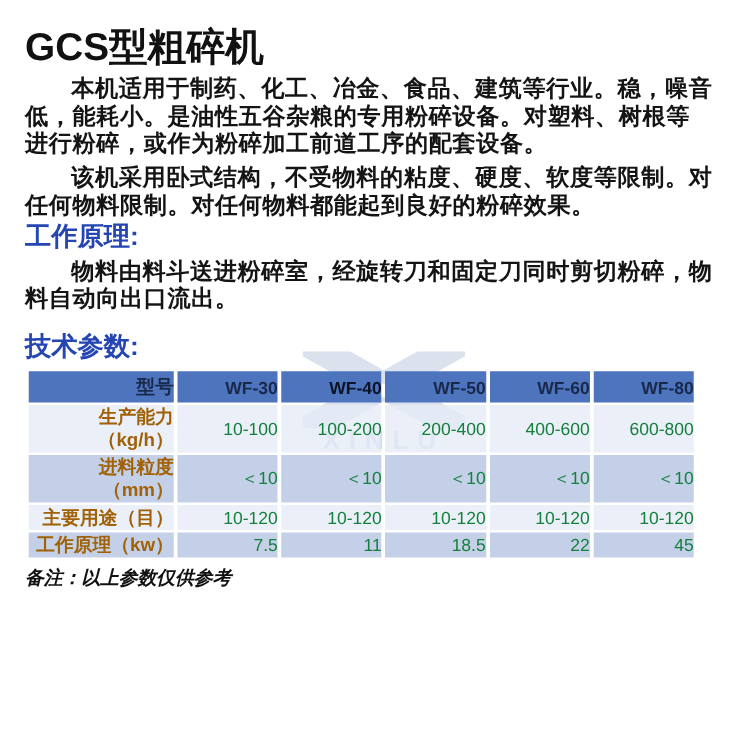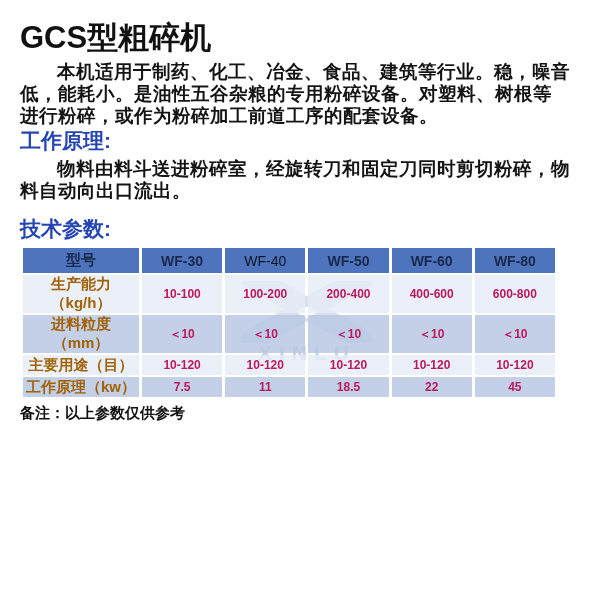--- a/index.html
+++ b/index.html
@@ -44,43 +44,44 @@
   
   .spec-table {
     width: 538px;
     border-collapse: separate;
     border-spacing: 3px 2px;
     margin-top: 5px;
     table-layout: fixed;
   }
   .spec-table col.c-label { width: 116px; }
   .spec-table th, .spec-table td {
-    text-align: center;
+    text-align: right;
     vertical-align: middle;
     padding: 0;
   }
   .spec-table thead th {
     background: #4f74be;
     color: #18294c;
     font-size: 14px;
     font-weight: 600;
     height: 25px;
   }
-  .spec-table thead th.em { font-weight: 400; color: #0b1326; margin-left: 48px; }
+  .spec-table thead th.em { font-weight: 700; color: #0b1326; margin-left: 48px; }
   .spec-table thead th.lab { font-size: 15px; font-weight: 700; }
-  .spec-table td { height: 20px; font-size: 12px; font-weight: 700; color: #be185d; }
+  .spec-table td { height: 20px; font-size: 14px; font-weight: 400; color: #15803d; }
   .spec-table td.lab { font-size: 15px; font-weight: 700; color: #a16207; }
   .spec-table tr.r-light td { background: rgba(229,236,246,0.82); }
   .spec-table tr.r-mid td   { background: rgba(184,200,227,0.85); }
 
   .note {
     margin-top: 5px;
     font-size: 15px;
     font-weight: 800;
     color: #111111;
+    font-style: italic;
   }
 
   
   .watermark {
     position: absolute;
     left: 242px; top: 281px;
     width: 130px; height: 88px;
     z-index: 0;
     pointer-events: none;
   }
@@ -110,20 +111,21 @@
       </svg>
     </span>
     <div class="wm-text">XINLU</div>
   </div>
 
   <div class="content">
     <div class="doc-title">GCS型粗碎机</div>
 
     <p class="sec-body">本机适用于制药、化工、冶金、食品、建筑等行业。稳，噪音低，能耗小。是油性五谷杂粮的专用粉碎设备。对塑料、树根等进行粉碎，或作为粉碎加工前道工序的配套设备。</p>
 
+    <p class="sec-body">该机采用卧式结构，不受物料的粘度、硬度、软度等限制。对任何物料限制。对任何物料都能起到良好的粉碎效果。</p>
 
     <div class="sec-heading">工作原理:</div>
     <p class="sec-body">物料由料斗送进粉碎室，经旋转刀和固定刀同时剪切粉碎，物料自动向出口流出。</p>
 
     <div class="sec-heading" style="margin-top:14px;">技术参数:</div>
 
     <table class="spec-table">
       <colgroup>
         <col class="c-label">
           <col>

